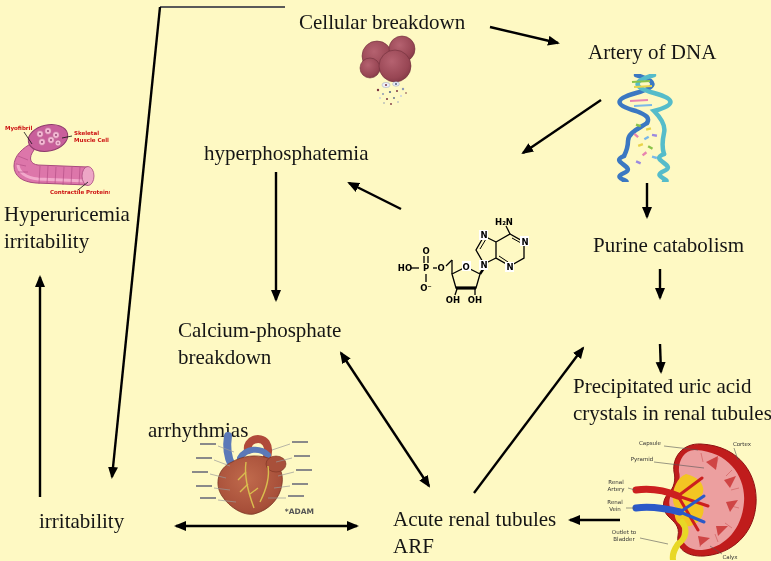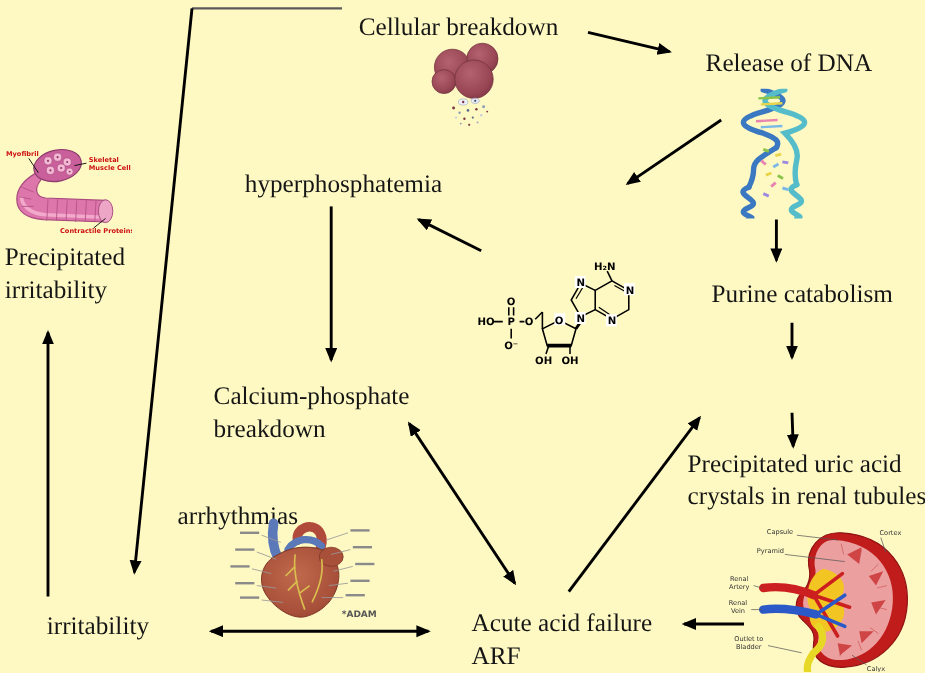--- a/index.html
+++ b/index.html
@@ -37,39 +37,39 @@
     <line x1="660" y1="269" x2="660" y2="298" stroke="#000" stroke-width="2.4" marker-end="url(#ahE)"></line>
     <line x1="660" y1="344" x2="661" y2="372" stroke="#000" stroke-width="2.4" marker-end="url(#ahE)"></line>
     <line x1="620" y1="520" x2="570" y2="520" stroke="#000" stroke-width="2.4" marker-end="url(#ahE)"></line>
     <line x1="474" y1="493" x2="583" y2="348" stroke="#000" stroke-width="2.4" marker-end="url(#ahE)"></line>
     <line x1="341" y1="353" x2="429" y2="486" stroke="#000" stroke-width="2.4" marker-start="url(#ahS)" marker-end="url(#ahE)"></line>
     <line x1="176" y1="526" x2="357" y2="526" stroke="#000" stroke-width="2.4" marker-start="url(#ahS)" marker-end="url(#ahE)"></line>
     <line x1="40" y1="497" x2="40" y2="277" stroke="#000" stroke-width="2.4" marker-end="url(#ahE)"></line>
   </svg>
 
   <div class="node" style="left:299px;top:9px">Cellular breakdown</div>
-  <div class="node" style="left:588px;top:39px">Release of DNA</div>
+  <div class="node" style="left:588px;top:39px">Artery of DNA</div>
   <div class="node" style="left:204px;top:140px">hyperphosphatemia</div>
   <div class="node" style="left:593px;top:232px">Purine catabolism</div>
   <div class="node" style="left:573px;top:373px">
     <div>Precipitated uric acid</div>
     <div>crystals in renal tubules</div>
   </div>
   <div class="node" style="left:178px;top:317px">
     <div>Calcium-phosphate</div>
     <div>breakdown</div>
   </div>
   <div class="node" style="left:148px;top:417px">arrhythmias</div>
   <div class="node" style="left:393px;top:506px">
-    <div>Acute acid failure</div>
+    <div>Acute renal tubules</div>
     <div>ARF</div>
   </div>
   <div class="node" style="left:39px;top:508px">irritability</div>
   <div class="node" style="left:4px;top:201px">
-    <div>Precipitated</div>
+    <div>Hyperuricemia</div>
     <div>irritability</div>
   </div>
 
   <svg class="illus" style="left:350px;top:34px" width="90" height="72" viewBox="0 0 90 72">
     <defs>
       <radialGradient id="gcell" cx="40%" cy="35%" r="75%">
         <stop offset="0%" stop-color="#b56270"></stop>
           <stop offset="70%" stop-color="#984654"></stop>
           <stop offset="100%" stop-color="#7c3441"></stop>
       </radialGradient>

